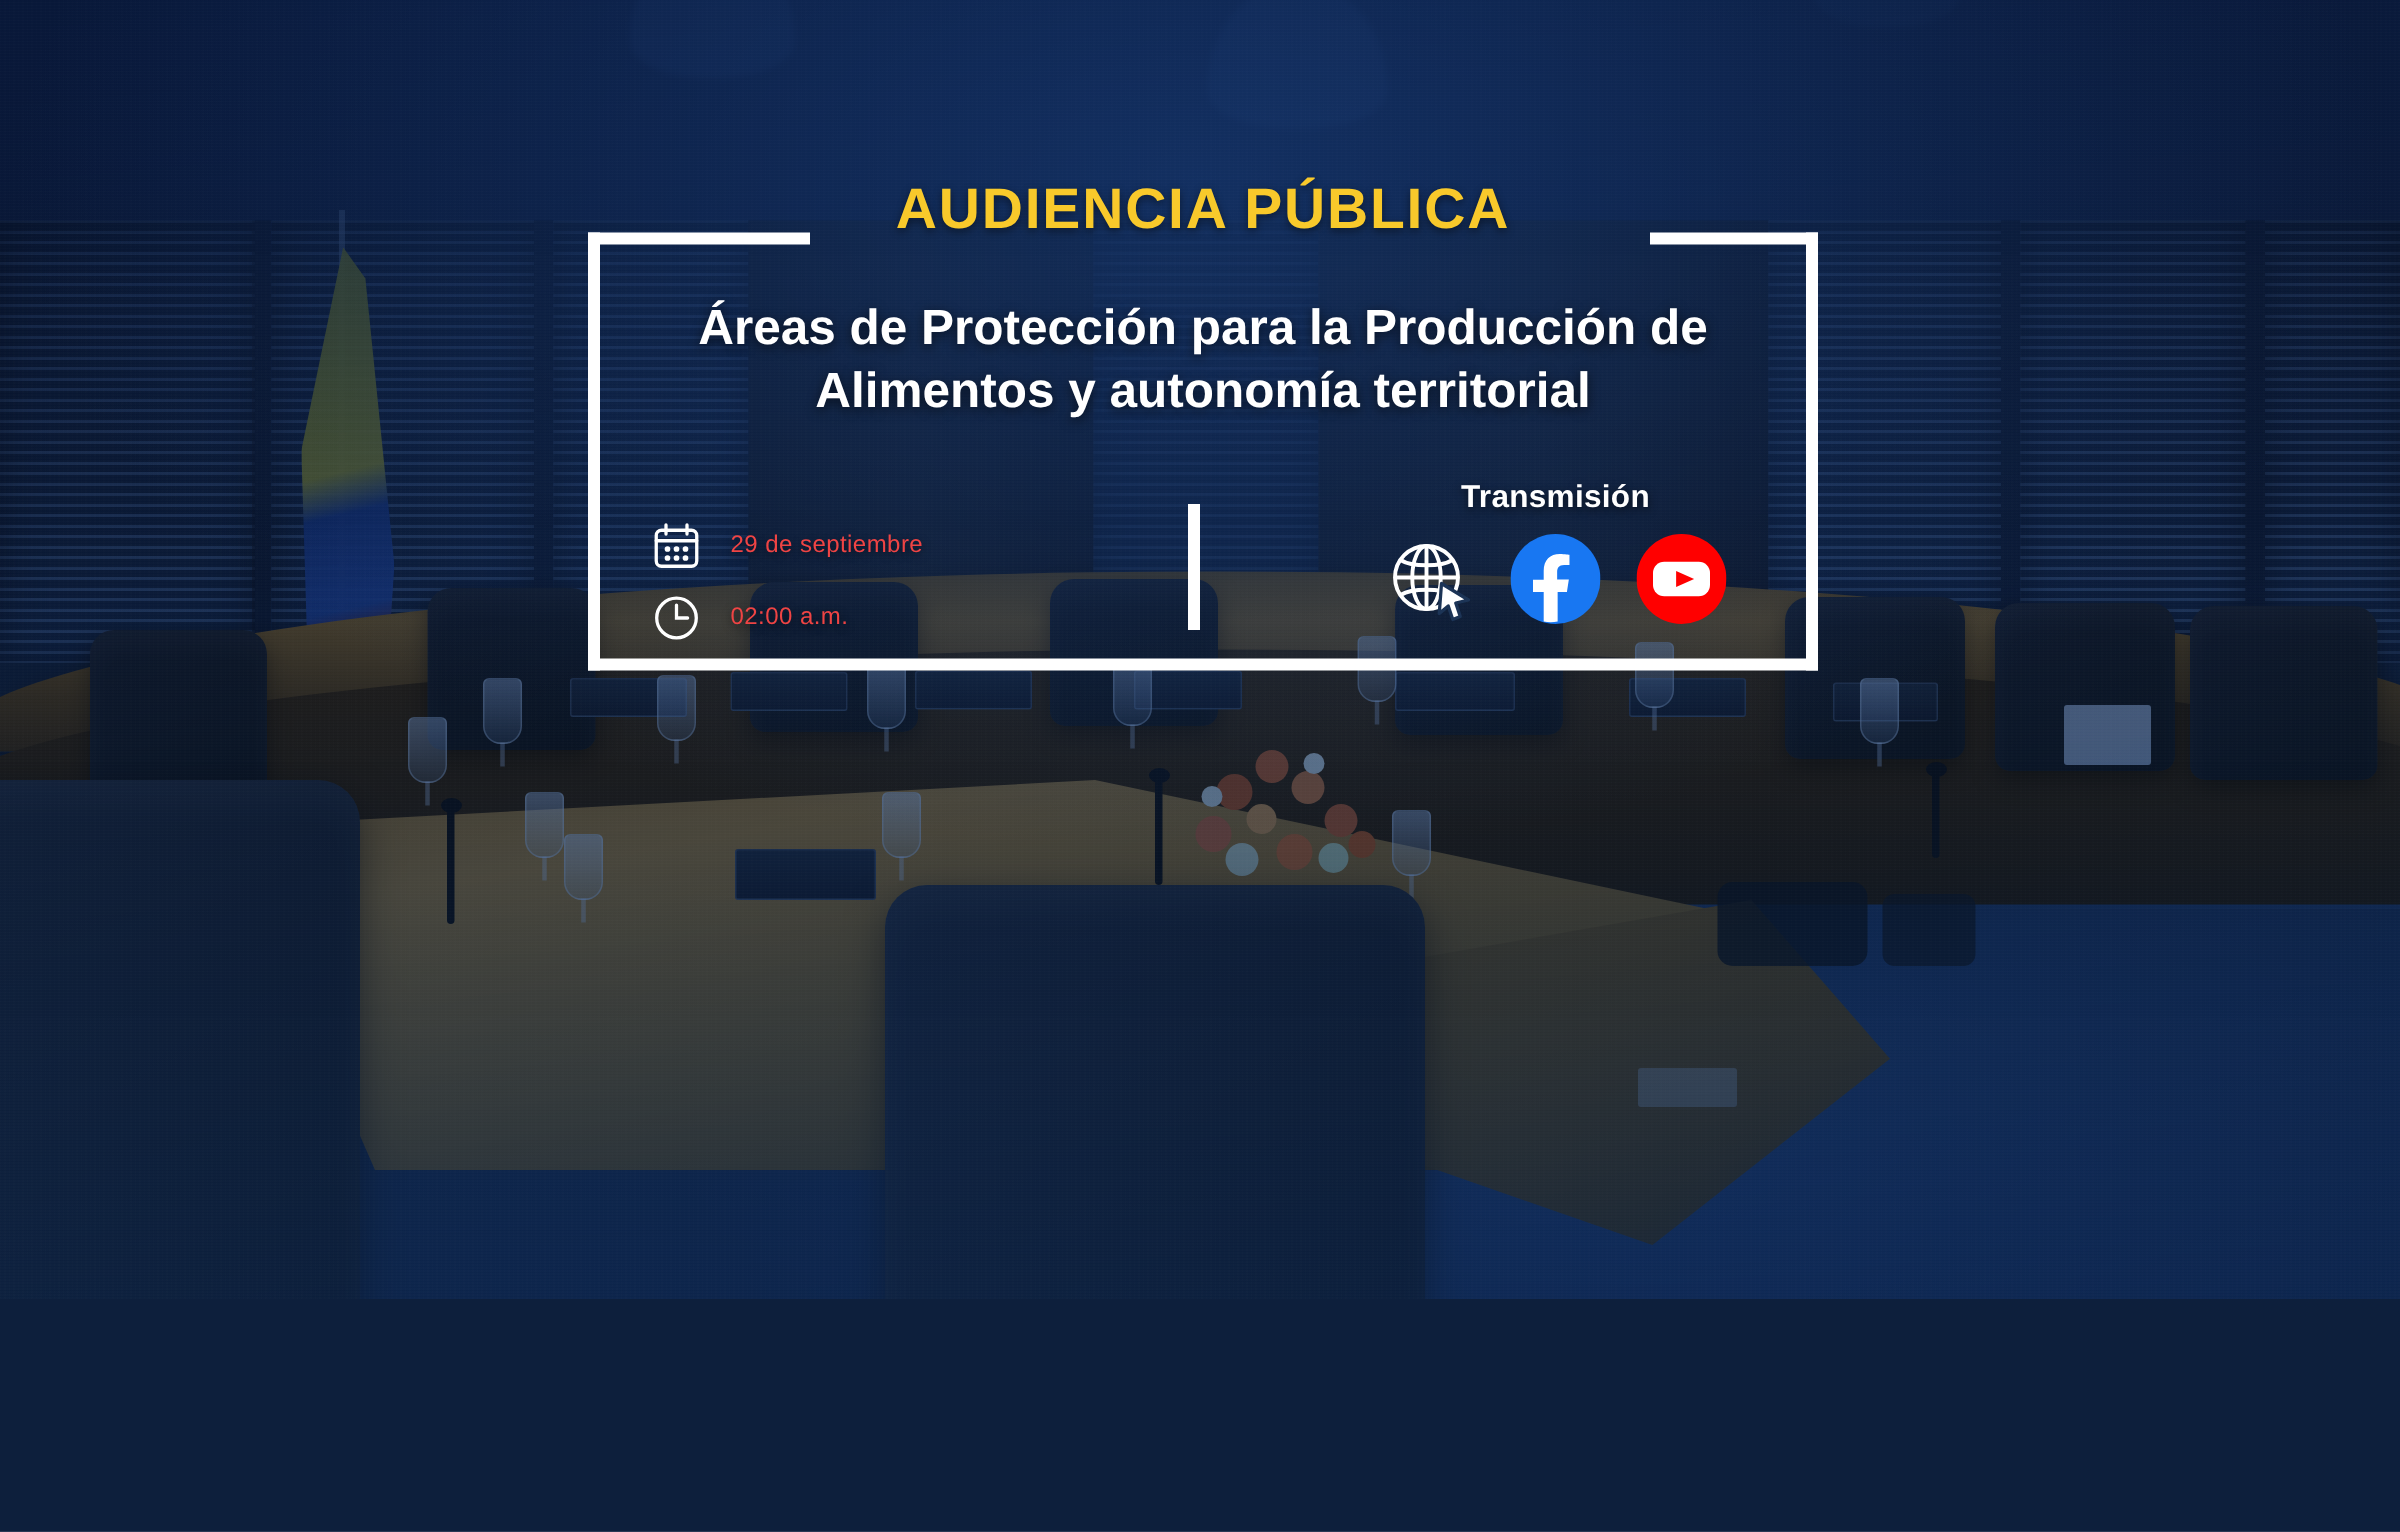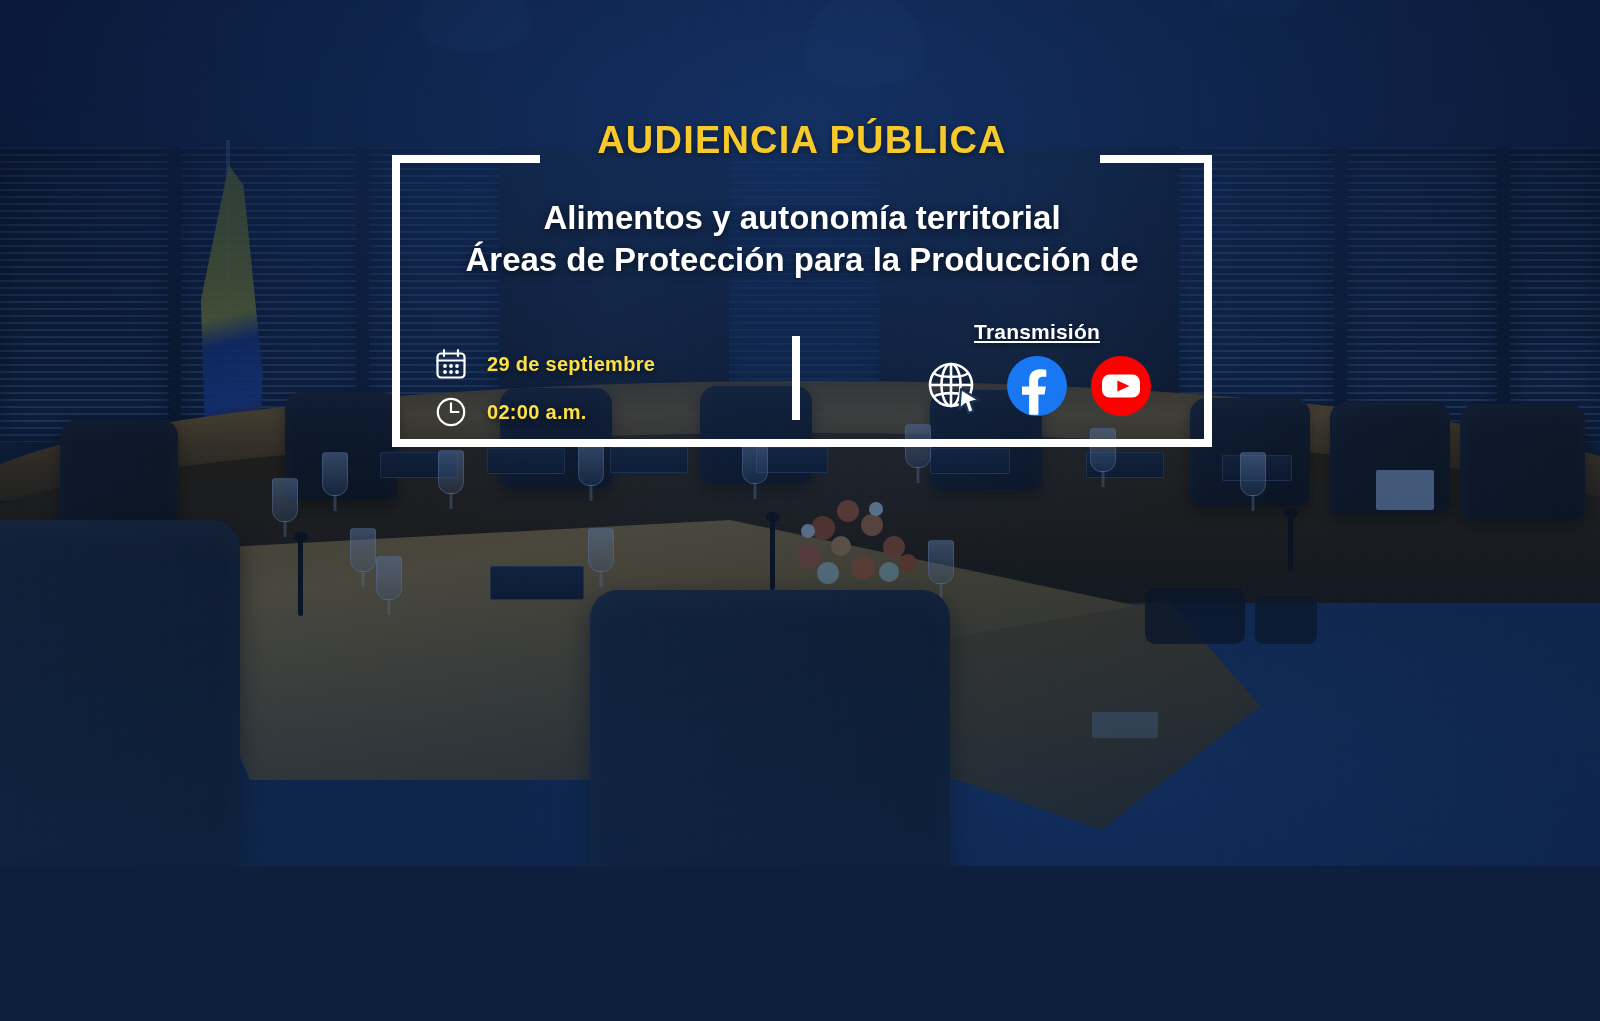--- a/index.html
+++ b/index.html
@@ -128,28 +128,28 @@
   .subtitle { position:absolute; left:30px; top:42px; width:760px; text-align:center;
              color:#ffffff; font-size:33px; font-weight:bold; line-height:1.28;
              text-shadow:0 2px 8px rgba(0,0,0,.6); }
 
   .infobar { position:absolute; left:0; top:175px; width:820px; height:100px; }
 
   .when { position:absolute; left:42px; top:12px; }
   .wrow { display:flex; align-items:center; gap:19px; height:44px; }
   .wrow + .wrow { margin-top:4px; }
   .wicon { width:34px; height:34px; flex:0 0 34px; }
-  .wtext { color:#fde047; font-size:20px; font-weight:bold; letter-spacing:.3px;
+  .wtext { color:#ef4444; font-size:16px; font-weight:normal; letter-spacing:.3px;
            text-shadow:0 2px 6px rgba(0,0,0,.55); white-space:nowrap; }
 
   .vdiv { position:absolute; left:400px; top:6px; width:8px; height:84px; background:#fff; }
 
   .trans { position:absolute; left:500px; top:-10px; width:290px; text-align:center; }
   .trans-label { color:#fff; font-size:21px; font-weight:bold; letter-spacing:.2px;
-                 text-shadow:0 2px 6px rgba(0,0,0,.55);text-decoration:underline; }
+                 text-shadow:0 2px 6px rgba(0,0,0,.55); }
   .social { display:flex; align-items:center; justify-content:center; gap:24px; margin-top:12px; }
   .sic { width:60px; height:60px; flex:0 0 60px; display:block; }
 </style>
 </head>
 <body>
 
 <div id="stage">
 
   <div class="photo">
 
@@ -254,22 +254,22 @@
 
     <div class="fr-edge fr-left"></div>
     <div class="fr-edge fr-right"></div>
     <div class="fr-edge fr-bottom"></div>
     <div class="fr-edge fr-top-l"></div>
     <div class="fr-edge fr-top-r"></div>
 
     <div class="eyebrow">AUDIENCIA PÚBLICA</div>
 
     <div class="subtitle">
+      <div>Áreas de Protección para la Producción de</div>
       <div>Alimentos y autonomía territorial</div>
-      <div>Áreas de Protección para la Producción de</div>
     </div>
 
     <div class="infobar">
 
       <div class="when">
 
         <div class="wrow">
           <span class="wicon">
             <svg viewBox="0 0 34 34" width="34" height="34" fill="none" stroke="#ffffff" stroke-width="2.2" stroke-linecap="round">
               <rect x="3.5" y="6.5" width="27" height="24" rx="3.5"></rect>

